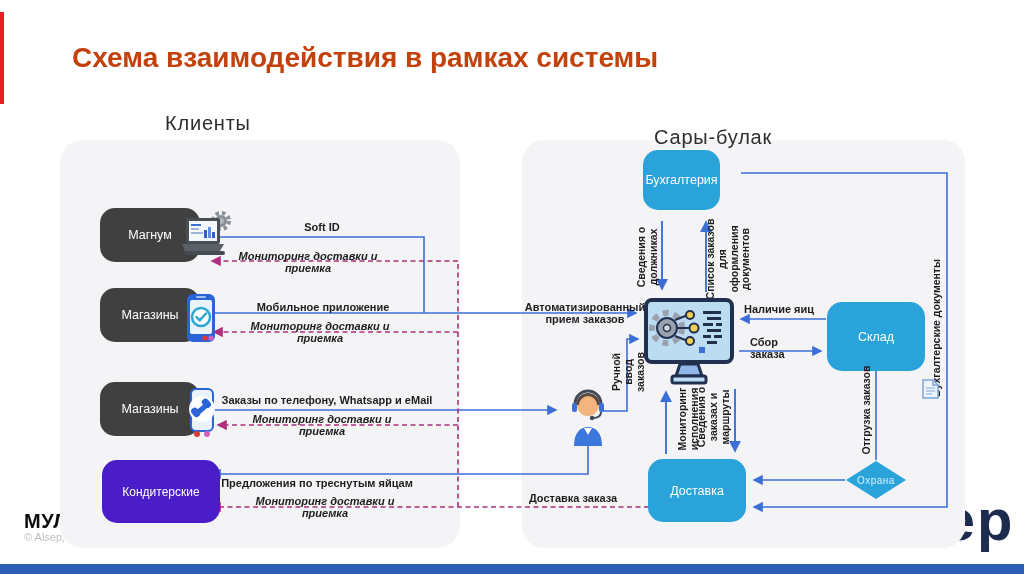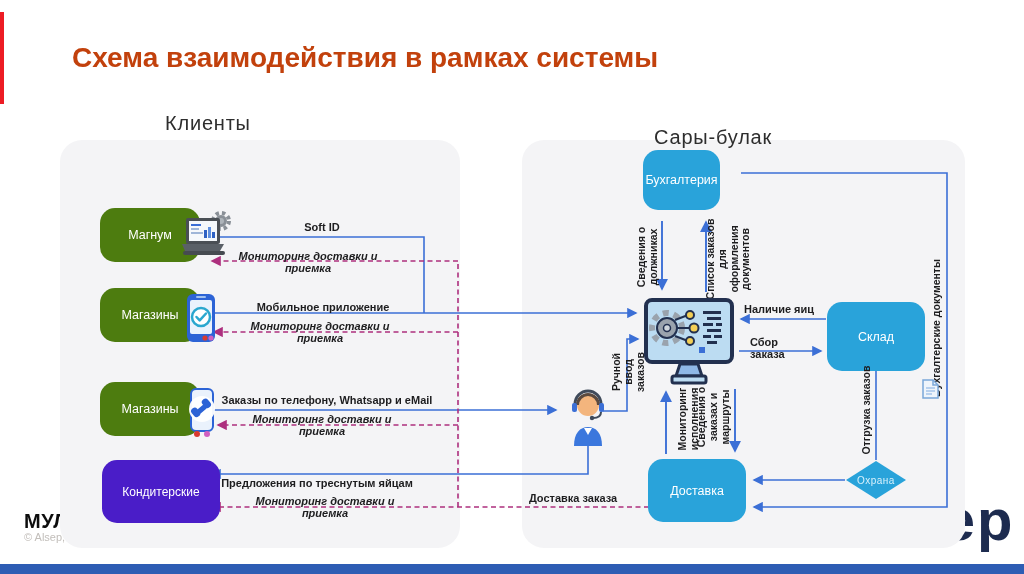--- a/index.html
+++ b/index.html
@@ -4,21 +4,21 @@
 <style>
   html,body{margin:0;padding:0;background:#fff;}
   .stage{position:relative;width:1024px;height:574px;background:#ffffff;overflow:hidden;
          font-family:"Liberation Sans",sans-serif;}
   .panel{position:absolute;background:#f4f4f6;border-radius:22px;z-index:1;}
   .title{position:absolute;left:72px;top:42px;font-size:28px;font-weight:700;color:#c2410c;z-index:3;}
   .ghead{position:absolute;font-size:20px;font-weight:300;color:#2e2e2e;letter-spacing:.8px;
          text-align:left;z-index:3;}
   .node{position:absolute;display:flex;align-items:center;justify-content:center;color:#fff;
         font-size:12.5px;font-weight:500;border-radius:15px;z-index:3;text-align:center;}
-  .node.blue{background:#4d7c0f;}
+  .node.blue{background:#404040;}
   .node.purple{background:#4a1dc8;}
   .node.cyan{background:#29a3da;}
   .lbl{position:absolute;font-size:11px;font-weight:600;color:#1d1d1f;text-align:center;
        line-height:1.12;z-index:3;}
   .lbl.it{font-style:italic;}
   .rot{position:absolute;font-size:10.5px;font-weight:600;color:#1d1d1f;text-align:center;
        line-height:1.12;transform:translate(-50%,-50%) rotate(-90deg);z-index:3;}
   .rot.nw{white-space:nowrap;}
   .icon{position:absolute;z-index:4;}
   svg.wires{position:absolute;left:0;top:0;z-index:2;}
@@ -108,20 +108,21 @@
   <div class="diamond-label" style="left:876px;top:480px;">Охрана</div>
 
   <div class="lbl" style="left:272px;top:221px;width:100px;">Soft ID</div>
   <div class="lbl it" style="left:238px;top:250px;width:140px;">Мониторинг доставки и приемка</div>
   <div class="lbl" style="left:243px;top:301px;width:160px;">Мобильное приложение</div>
   <div class="lbl it" style="left:250px;top:320px;width:140px;">Мониторинг доставки и приемка</div>
   <div class="lbl" style="left:212px;top:394px;width:230px;">Заказы по телефону, Whatsapp и eMail</div>
   <div class="lbl it" style="left:252px;top:413px;width:140px;">Мониторинг доставки и приемка</div>
   <div class="lbl" style="left:212px;top:477px;width:210px;">Предложения по треснутым яйцам</div>
   <div class="lbl it" style="left:255px;top:495px;width:140px;">Мониторинг доставки и приемка</div>
+  <div class="lbl" style="left:523px;top:301px;width:124px;">Автоматизированный прием заказов</div>
   <div class="lbl" style="left:508px;top:492px;width:130px;">Доставка заказа</div>
   <div class="lbl" style="left:724px;top:303px;width:110px;">Наличие яиц</div>
   <div class="lbl" style="left:750px;top:336px;width:48px;text-align:left;">Сбор заказа</div>
 
   <div class="rot" style="left:648px;top:257px;width:64px;">Сведения о должниках</div>
   <div class="rot" style="left:728px;top:259px;width:88px;">Список заказов для оформления документов</div>
   <div class="rot" style="left:629px;top:372px;width:46px;">Ручной ввод заказов</div>
   <div class="rot" style="left:689px;top:419px;width:68px;">Мониторинг исполнения</div>
   <div class="rot" style="left:714px;top:417px;width:62px;">Сведения о заказах и маршруты</div>
   <div class="rot nw" style="left:867px;top:410px;">Отгрузка заказов</div>

